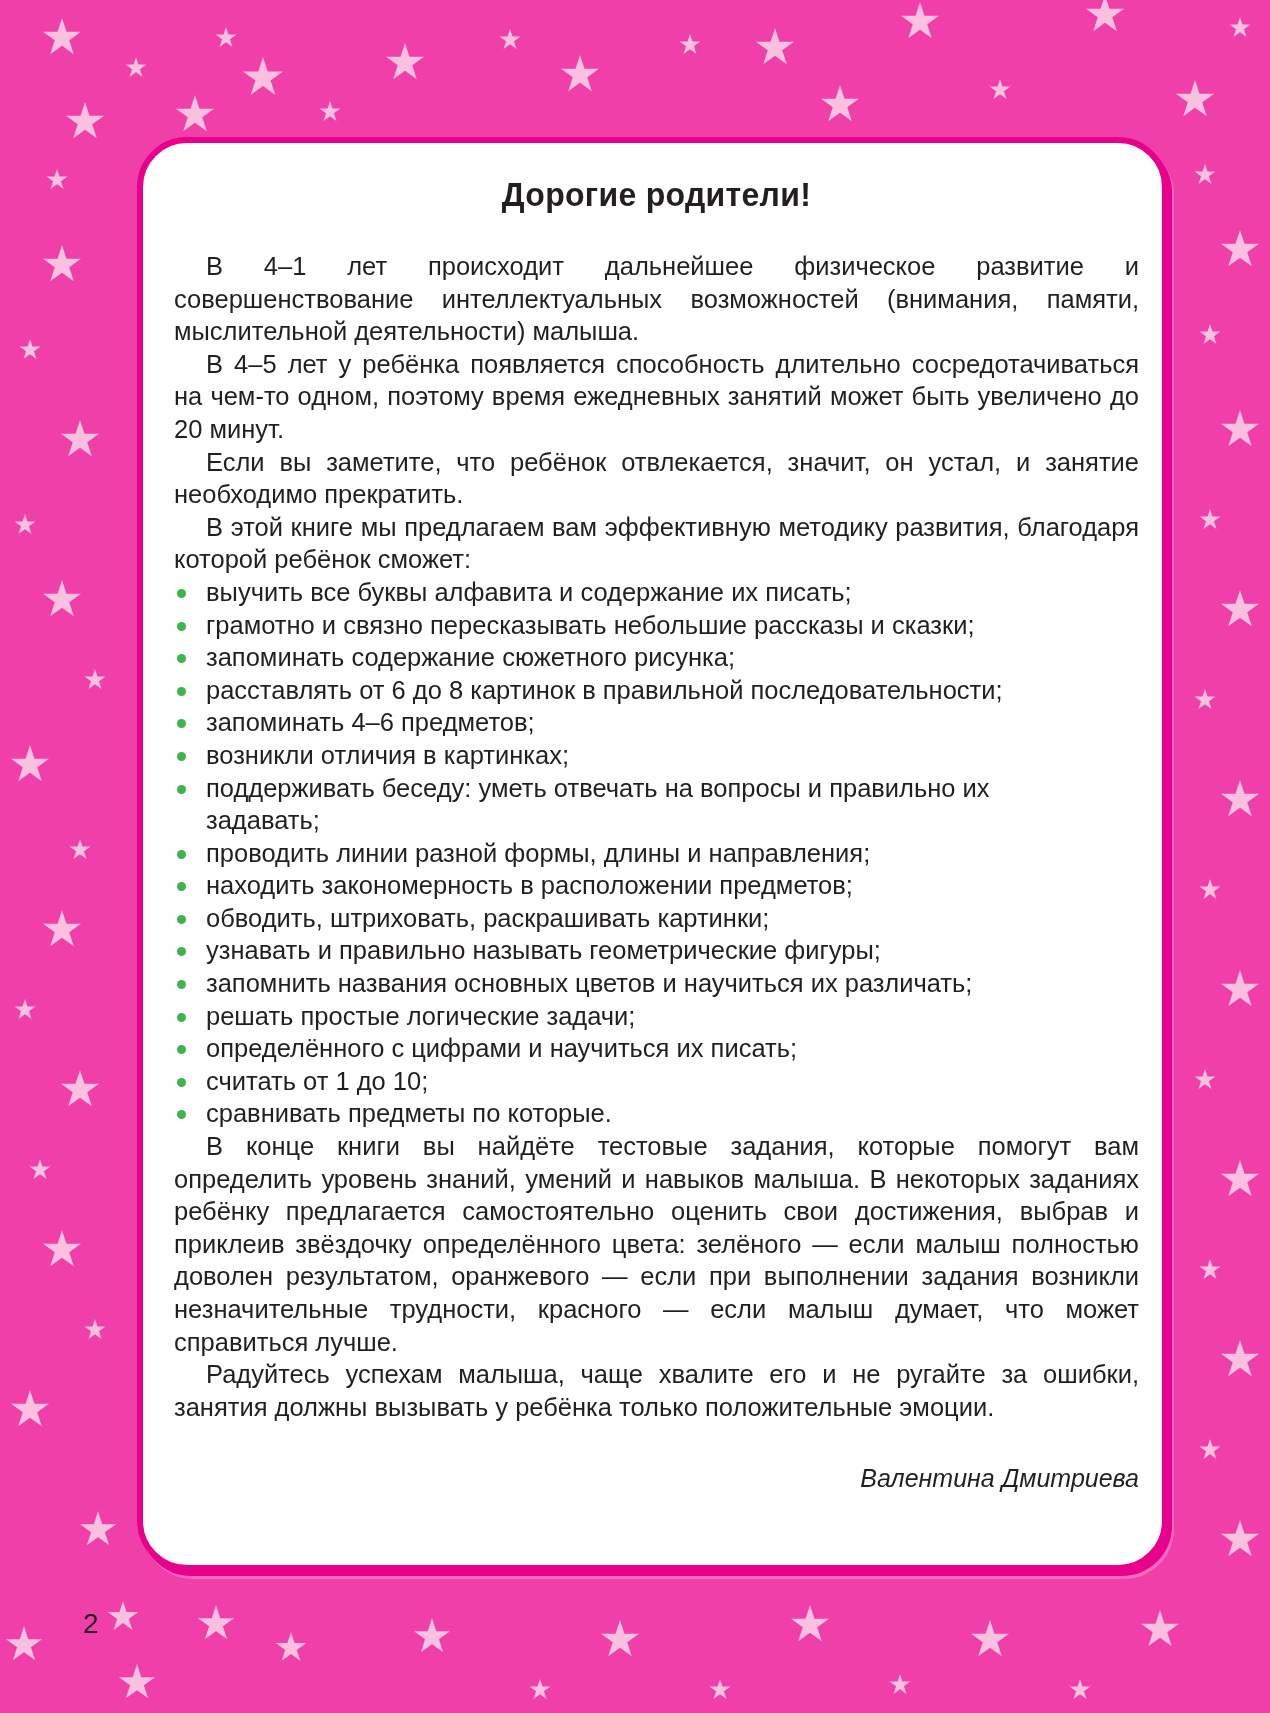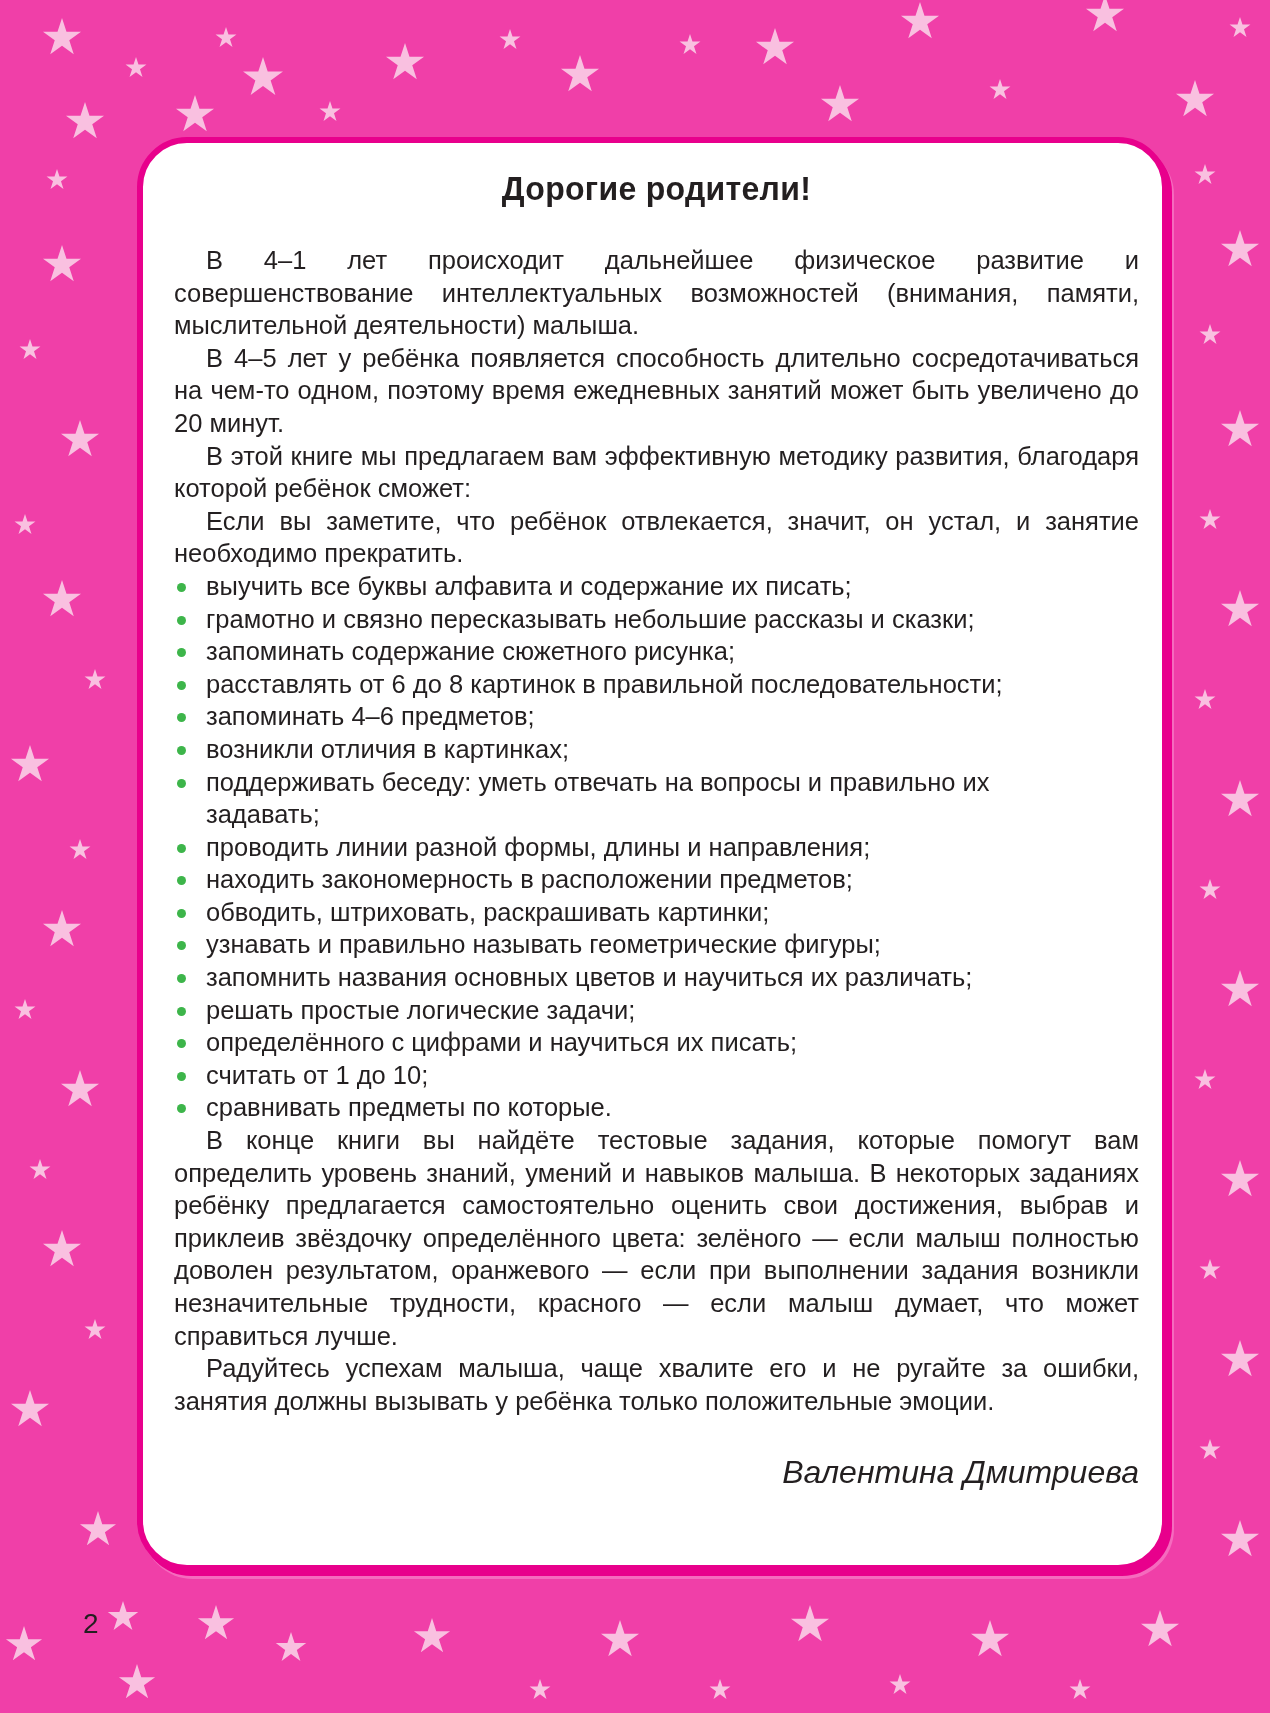--- a/index.html
+++ b/index.html
@@ -9,35 +9,35 @@
     font-family:"Liberation Sans", sans-serif;
     color:#231F20;
   }
   .stars { position:absolute; left:0; top:0; width:1270px; height:1713px; }
   .frame {
     position:absolute; left:137px; top:137px; width:1031px; height:1434px;
     background:#FFFFFF; border:6px solid #E8008C; border-radius:50px;
     box-sizing:border-box;
     box-shadow: 4px 5px 0 0 #E8008C, 6px 8px 0 0 #F56BBE;
   }
-  .content { position:absolute; left:174px; top:163px; width:965px; }
+  .content { position:absolute; left:174px; top:169px; width:965px; }
   h1 {
     margin:0; text-align:center; font-size:33px; font-weight:bold;
     letter-spacing:0.3px; line-height:44px; padding-top:4px;
     transform:scaleX(0.97);
   }
   .body { margin-top:33px; font-size:25.5px; line-height:32.6px; }
   .p { text-indent:32px; text-align:justify; margin:0; }
   ul { list-style:none; margin:0; padding:0; }
   li { position:relative; padding-left:32px; margin:0; }
   li .bullet {
     position:absolute; left:3px; top:13px; width:9px; height:9px;
     border-radius:50%; background:#3DB54A;
   }
-  .sig { text-align:right; font-style:italic; margin-top:39px; font-size:32px; }
+  .sig { text-align:right; font-style:italic; margin-top:39px; font-size:25px; }
   .page-num { position:absolute; left:83px; top:1608px; font-size:28px; color:#231F20; }
 </style>
 </head>
 <body>
 
 <svg class="stars" viewBox="0 0 1270 1713" xmlns="http://www.w3.org/2000/svg">
   <defs>
     <path id="st" d="M0,-1 L0.2245,-0.309 L0.951,-0.309 L0.363,0.118 L0.588,0.809 L0,0.382 L-0.588,0.809 L-0.363,0.118 L-0.951,-0.309 L-0.2245,-0.309 Z" fill="#F9C0E0"></path>
   </defs>
   <g>
@@ -109,22 +109,22 @@
   </g>
 </svg>
 
 <div class="frame"></div>
 
 <div class="content">
   <h1>Дорогие родители!</h1>
   <div class="body">
     <p class="p">В 4–1 лет происходит дальнейшее физическое развитие и совершенствование интеллектуальных возможностей (внимания, памяти, мыслительной деятельности) малыша.</p>
     <p class="p">В 4–5 лет у ребёнка появляется способность длительно сосредотачиваться на чем-то одном, поэтому время ежедневных занятий может быть увеличено до 20 минут.</p>
+    <p class="p">Если вы заметите, что ребёнок отвлекается, значит, он устал, и занятие необходимо прекратить.</p>
     <p class="p">В этой книге мы предлагаем вам эффективную методику развития, благодаря которой ребёнок сможет:</p>
-    <p class="p">Если вы заметите, что ребёнок отвлекается, значит, он устал, и занятие необходимо прекратить.</p>
     <ul>
       <li><span class="bullet"></span><span>выучить все буквы алфавита и содержание их писать;</span></li>
       <li><span class="bullet"></span><span>грамотно и связно пересказывать небольшие рассказы и сказки;</span></li>
       <li><span class="bullet"></span><span>запоминать содержание сюжетного рисунка;</span></li>
       <li><span class="bullet"></span><span>расставлять от 6 до 8 картинок в правильной последовательности;</span></li>
       <li><span class="bullet"></span><span>запоминать 4–6 предметов;</span></li>
       <li><span class="bullet"></span><span>возникли отличия в картинках;</span></li>
       <li style="padding-right:120px"><span class="bullet"></span><span>поддерживать беседу: уметь отвечать на вопросы и правильно их задавать;</span></li>
       <li><span class="bullet"></span><span>проводить линии разной формы, длины и направления;</span></li>
       <li><span class="bullet"></span><span>находить закономерность в расположении предметов;</span></li>

